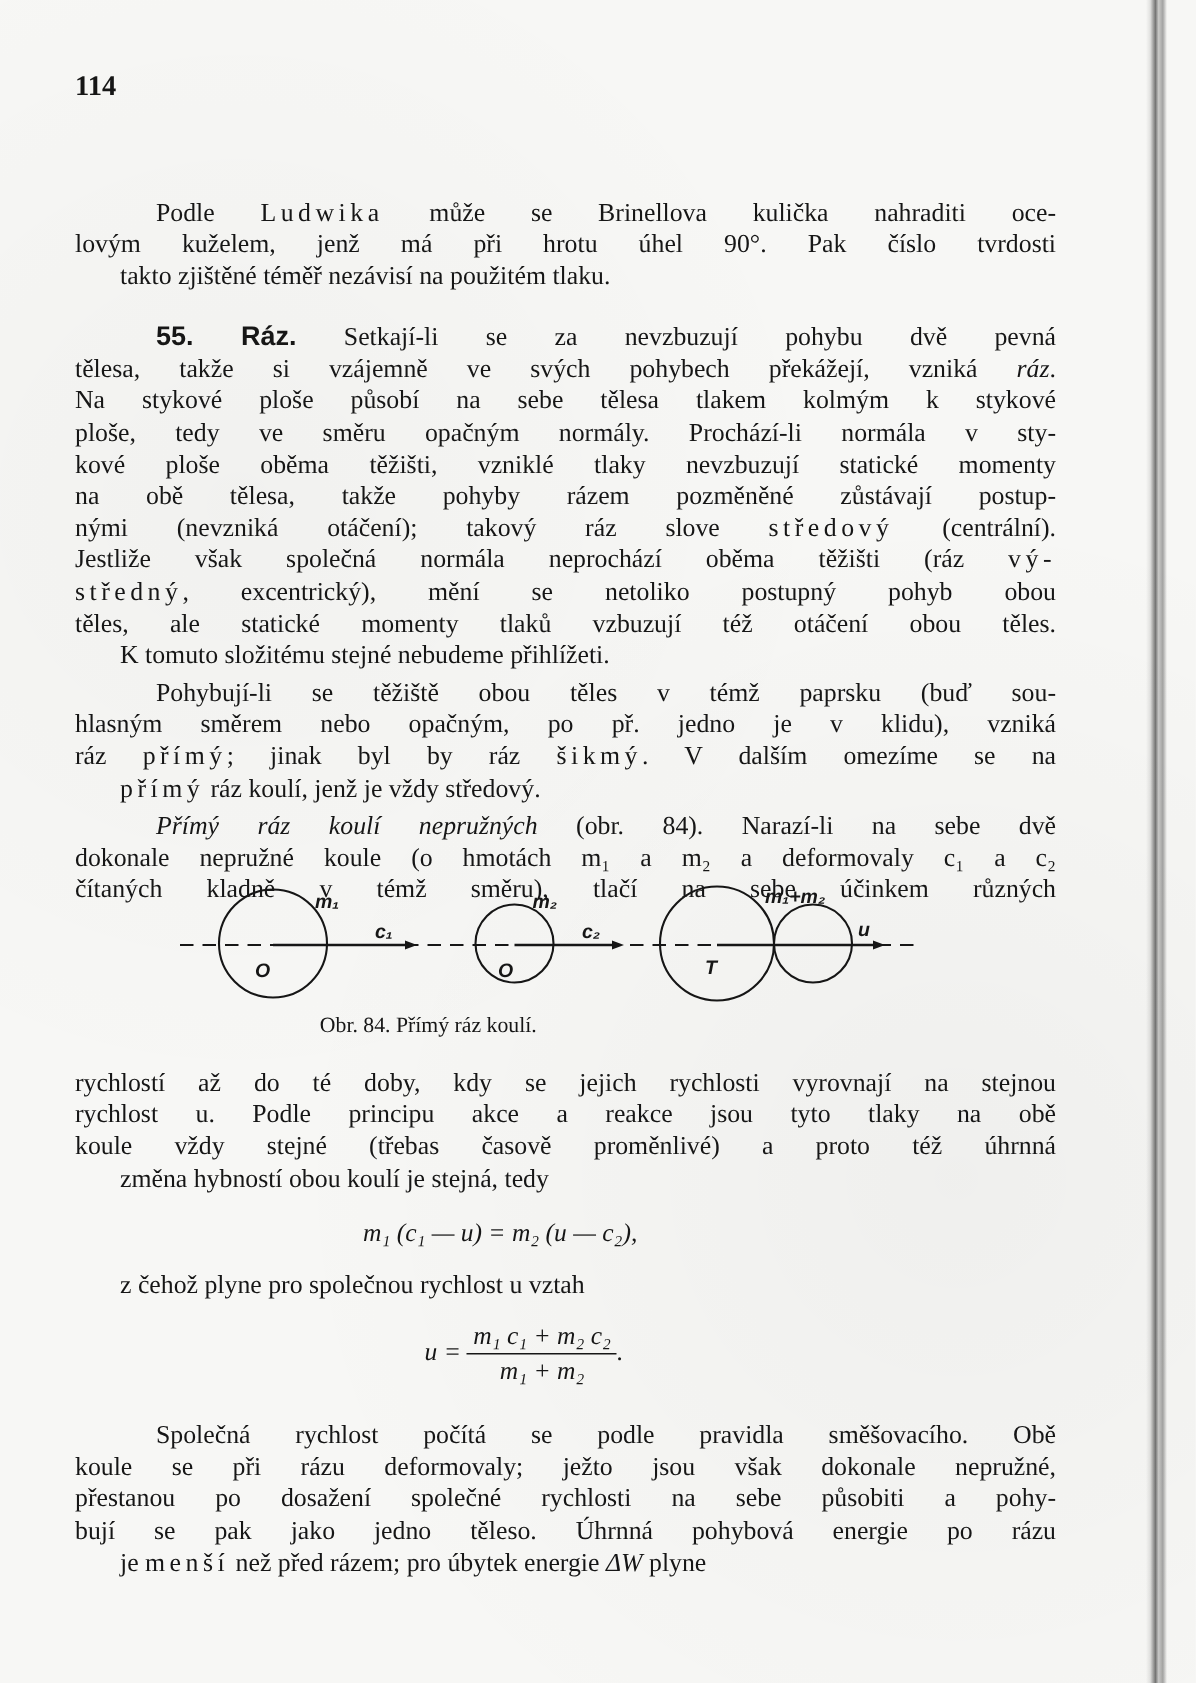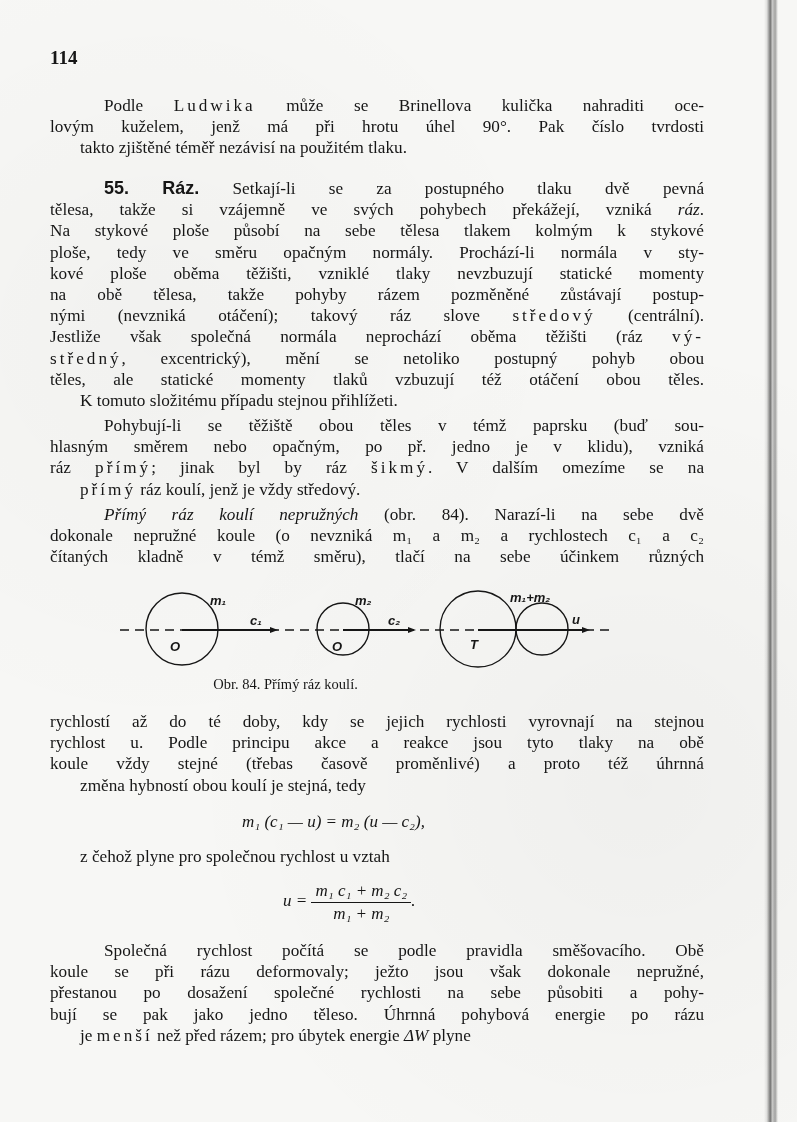--- a/index.html
+++ b/index.html
@@ -24,21 +24,21 @@
     position:absolute; left:50px; top:47px;
     font-family:"Liberation Serif", serif; font-weight:bold; font-size:19px;text-align:right;
   }
   .text-block {
     position:absolute; left:50px; width:654px;
     font-family:"Liberation Serif", serif; font-size:17.2px; line-height:21.2px;
     text-align:justify;
   }
   .line { display:block; white-space:nowrap; text-align:justify; text-align-last:justify; height:21.2px; }
   .line.last { text-align-last:left;margin-left:30px; }
-  .indent { padding-left:54px; }
+  .indent { padding-left:54px;margin-top:36px; }
   .spaced { letter-spacing:3px; }
   .heading-num { font-family:"Liberation Sans", sans-serif; font-weight:bold; font-size:18px; }
   em.i { font-style:italic; }
   .figure { position:absolute; left:110px; top:585px; width:510px; height:90px; }
   .caption {
     position:absolute; left:0; width:643px; top:676px; text-align:center;
     font-family:"Liberation Serif", serif; font-size:14.5px;
   }
   .caption span { position:relative; left:-36px; }
   .eq {
@@ -56,43 +56,43 @@
 
 <div class="page-number">114</div>
 
 <div class="text-block" style="top:95px">
   <span class="line indent"><span>Podle </span><span class="spaced">Ludwika</span><span> může se Brinellova kulička nahraditi oce-</span></span>
   <span class="line">lovým kuželem, jenž má při hrotu úhel 90°. Pak číslo tvrdosti</span>
   <span class="line last">takto zjištěné téměř nezávisí na použitém tlaku.</span>
 </div>
 
 <div class="text-block" style="top:178px">
-  <span class="line indent"><span class="heading-num">55.</span> <span class="heading-num">Ráz.</span> <span>Setkají-li se za postupného tlaku dvě pevná</span></span>
+  <span class="line indent"><span class="heading-num">55.</span> <span class="heading-num">Ráz.</span> <span>Setkají-li se za nevzbuzují pohybu dvě pevná</span></span>
   <span class="line"><span>tělesa, takže si vzájemně ve svých pohybech překážejí, vzniká </span><em class="i">ráz</em><span>.</span></span>
   <span class="line">Na stykové ploše působí na sebe tělesa tlakem kolmým k stykové</span>
   <span class="line">ploše, tedy ve směru opačným normály. Prochází-li normála v sty-</span>
   <span class="line">kové ploše oběma těžišti, vzniklé tlaky nevzbuzují statické momenty</span>
   <span class="line">na obě tělesa, takže pohyby rázem pozměněné zůstávají postup-</span>
   <span class="line"><span>nými (nevzniká otáčení); takový ráz slove </span><span class="spaced">středový</span><span> (centrální).</span></span>
   <span class="line"><span>Jestliže však společná normála neprochází oběma těžišti (ráz </span><span class="spaced">vý-</span></span>
   <span class="line"><span class="spaced">středný</span><span>, excentrický), mění se netoliko postupný pohyb obou</span></span>
   <span class="line">těles, ale statické momenty tlaků vzbuzují též otáčení obou těles.</span>
-  <span class="line last">K tomuto složitému případu stejnou přihlížeti.</span>
+  <span class="line last">K tomuto složitému stejné nebudeme přihlížeti.</span>
 </div>
 
 <div class="text-block" style="top:415px">
   <span class="line indent">Pohybují-li se těžiště obou těles v témž paprsku (buď sou-</span>
   <span class="line">hlasným směrem nebo opačným, po př. jedno je v klidu), vzniká</span>
   <span class="line"><span>ráz </span><span class="spaced">přímý</span><span>; jinak byl by ráz </span><span class="spaced">šikmý</span><span>. V dalším omezíme se na</span></span>
   <span class="line last"><span class="spaced">přímý</span><span> ráz koulí, jenž je vždy středový.</span></span>
 </div>
 
 <div class="text-block" style="top:504px">
   <span class="line indent"><em class="i">Přímý ráz koulí nepružných</em><span> (obr. 84). Narazí-li na sebe dvě</span></span>
-  <span class="line">dokonale nepružné koule (o nevzniká m₁ a m₂ a rychlostech c₁ a c₂</span>
+  <span class="line">dokonale nepružné koule (o hmotách m₁ a m₂ a deformovaly c₁ a c₂</span>
   <span class="line">čítaných kladně v témž směru), tlačí na sebe účinkem různých</span>
 </div>
 
 <svg class="figure" viewBox="0 0 510 90" width="510" height="90">
   <g stroke="#161616" fill="none" stroke-width="1.4">
     <line x1="10" y1="45" x2="505" y2="45" stroke-dasharray="9,6"></line>
     <circle cx="72" cy="44" r="36"></circle>
     <circle cx="233" cy="44" r="26"></circle>
     <circle cx="368" cy="44" r="38"></circle>
     <circle cx="432" cy="44" r="26"></circle>
@@ -134,19 +134,19 @@
 </div>
 
 <div class="eq" style="left:283px; top:880px">
   <span>u =</span>
   <span class="frac">
     <span class="num">m₁ c₁ + m₂ c₂</span>
     <span class="den">m₁ + m₂</span>
   </span><span>.</span>
 </div>
 
-<div class="text-block" style="top:940px">
+<div class="text-block" style="top:910px">
   <span class="line indent">Společná rychlost počítá se podle pravidla směšovacího. Obě</span>
   <span class="line">koule se při rázu deformovaly; ježto jsou však dokonale nepružné,</span>
   <span class="line">přestanou po dosažení společné rychlosti na sebe působiti a pohy-</span>
   <span class="line">bují se pak jako jedno těleso. Úhrnná pohybová energie po rázu</span>
   <span class="line last"><span>je </span><span class="spaced">menší</span><span> než před rázem; pro úbytek energie </span><em class="i">ΔW</em><span> plyne</span></span>
 </div>
 
 </body></html>

